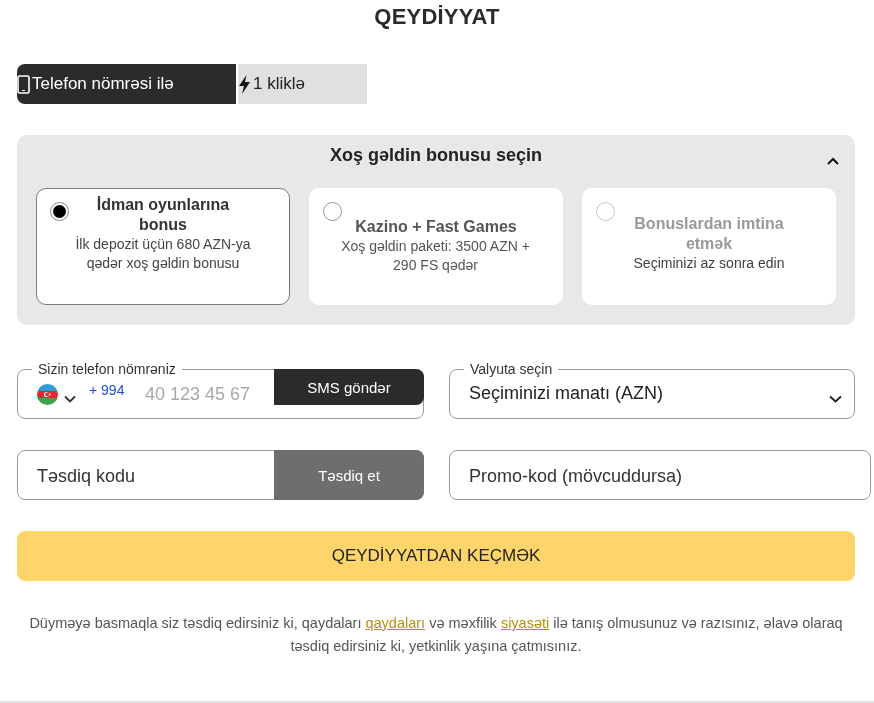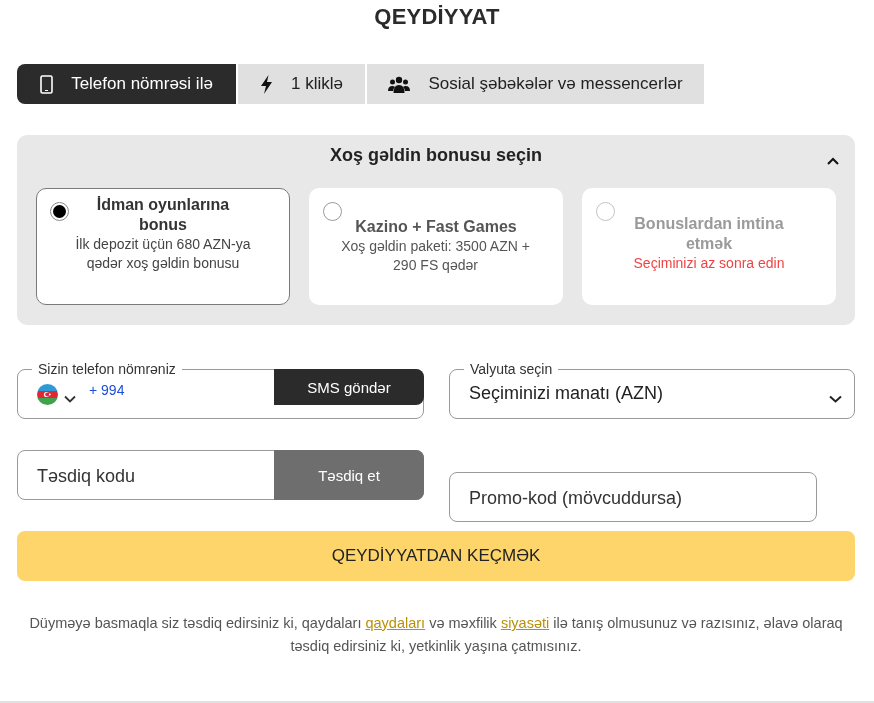--- a/index.html
+++ b/index.html
@@ -11,22 +11,22 @@
       font-size: 22px; font-weight: bold; color: #2b2b2b; letter-spacing: 0.2px;
       font-family: "Liberation Sans", sans-serif;
     }
 
     
     .tabs {
       position: absolute; left: 17px; top: 64px; width: 838px; height: 40px;
       display: flex; border-radius: 8px; overflow: hidden;
     }
     .tab {
-      height: 40px; display: flex; align-items: center; justify-content: center;
-      background: #e0e0e0; color: #222; font-size: 17px; gap: 18px; cursor: pointer;
+      height: 40px; display: flex; align-items: center; justify-content: flex-start;
+      background: #e0e0e0; color: #222; font-size: 17px; gap: 2px; cursor: pointer;
       border-right: 2px solid #ffffff;
     }
     .tab:last-child { border-right: none; }
     .tab.active { background: #2b2b2b; color: #ffffff; }
     .tab svg { display: block; }
 
     
     .bonus-panel {
       position: absolute; left: 17px; top: 135px; width: 838px; height: 190px;
       background: #e8e8e8; border-radius: 10px;
@@ -54,21 +54,21 @@
       display: block; font-size: 16px; font-weight: bold; line-height: 20px; color: #333;
       padding: 0 36px;
     }
     .bonus-card .card-desc {
       display: block; font-size: 14px; line-height: 19px; color: #444; padding: 0 20px;
     }
     .bonus-card.c1 .card-title { padding-top: 6px; }
     .bonus-card.c2 .card-title { padding-top: 29px; color: #555; }
     .bonus-card.c2 .card-desc { color: #555; padding-left: 19px; }
     .bonus-card.c3 .card-title { padding-top: 26px; color: #9a9a9a; }
-    .bonus-card.c3 .card-desc { color: #ef4444; }
+    .bonus-card.c3 .card-desc { color: #404040; }
     .bonus-card.c3 .radio { border-color: #c4c4c4; }
 
     
     .field {
       position: absolute; height: 50px; border: 1px solid #9a9a9a; border-radius: 8px;
       background: #fff;
     }
     .field-label {
       position: absolute; top: -10px; left: 14px; background: #fff; padding: 0 6px;
       font-size: 14px; color: #333; line-height: 18px;
@@ -101,21 +101,21 @@
       border: none; outline: none; font-size: 18px; color: #222; background: transparent;
       font-family: "Liberation Sans", sans-serif;
     }
     .code-input::placeholder { color: #333; }
     .confirm-btn {
       position: absolute; right: -1px; top: -1px; width: 150px; height: 50px;
       background: #6e6e6e; color: #fff; border: none; border-radius: 0 8px 8px 0;
       font-size: 15px; font-family: "Liberation Sans", sans-serif; cursor: pointer;
     }
 
-    .promo-field { left: 449px; top: 472px; width: 368px; }
+    .promo-field { left: 449px; top: 450px; width: 422px; }
     .promo-input {
       position: absolute; left: 19px; top: 12px; width: 370px; height: 26px;
       border: none; outline: none; font-size: 18px; background: transparent;
       font-family: "Liberation Sans", sans-serif;
     }
     .promo-input::placeholder { color: #333; }
 
     .submit-btn {
       position: absolute; left: 17px; top: 531px; width: 838px; height: 50px;
       background: #fdd56a; border: none; border-radius: 8px; color: #222;
@@ -145,33 +145,20 @@
     </span>
     <span>Telefon nömrəsi ilə</span>
   </div>
   <div class="tab" style="width:129px">
     <span>
       <svg width="13" height="19" viewBox="0 0 13 19">
           <path d="M8.5 0 L1 11 L6 11 L4 19 L12 7 L7 7 Z" fill="#111"></path>
         </svg>
     </span>
     <span>1 kliklə</span>
-  </div>
-  <div class="tab" style="width:337px">
-    <span>
-      <svg width="22" height="17" viewBox="0 0 22 17">
-          <circle cx="11" cy="4" r="3.2" fill="#111"></circle>
-          <circle cx="4.5" cy="6" r="2.5" fill="#111"></circle>
-          <circle cx="17.5" cy="6" r="2.5" fill="#111"></circle>
-          <path d="M5.5 17 Q5.5 9 11 9 Q16.5 9 16.5 17 Z" fill="#111"></path>
-          <path d="M0 15 Q0 10 4.5 10 Q6 10 7 11 Q5 13 5 15 Z" fill="#111"></path>
-          <path d="M22 15 Q22 10 17.5 10 Q16 10 15 11 Q17 13 17 15 Z" fill="#111"></path>
-        </svg>
-    </span>
-    <span>Sosial şəbəkələr və messencerlər</span>
   </div>
 </div>
 
 <div class="bonus-panel">
   <div class="bonus-title">Xoş gəldin bonusu seçin</div>
   <span class="collapse-icon">
     <svg width="12" height="8" viewBox="0 0 12 8">
         <path d="M1 7 L6 2 L11 7" fill="none" stroke="#111" stroke-width="2"></path>
       </svg>
   </span>
@@ -206,20 +193,21 @@
           </svg>
       </div>
       <div class="b" style="background:#3fa34d"></div>
     </span>
     <span class="flag-chev">
       <svg width="12" height="8" viewBox="0 0 12 8">
           <path d="M1 1.5 L6 6.5 L11 1.5" fill="none" stroke="#333" stroke-width="1.8"></path>
         </svg>
     </span>
     <span class="dial-code">+ 994</span>
+    <input class="phone-input" type="text" placeholder="40 123 45 67" style="">
   </div>
   <button class="sms-btn">SMS göndər</button>
 </div>
 
 <div class="field currency-field">
   <span class="field-label">Valyuta seçin</span>
   <span class="currency-value">Seçiminizi manatı (AZN)</span>
   <span class="currency-chev">
     <svg width="13" height="8" viewBox="0 0 13 8">
         <path d="M1 1.5 L6.5 6.5 L12 1.5" fill="none" stroke="#222" stroke-width="2"></path>

